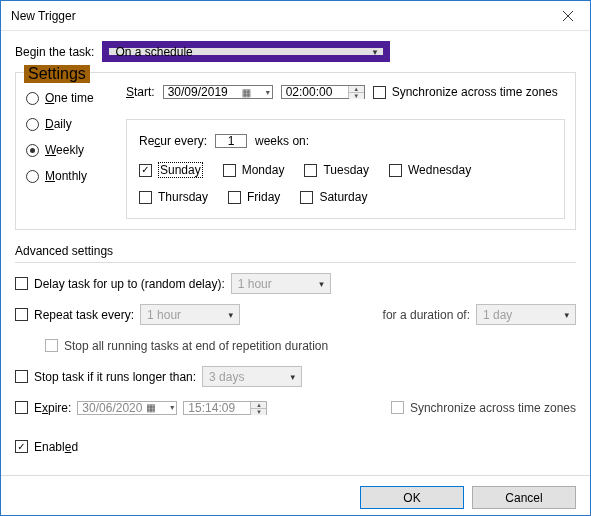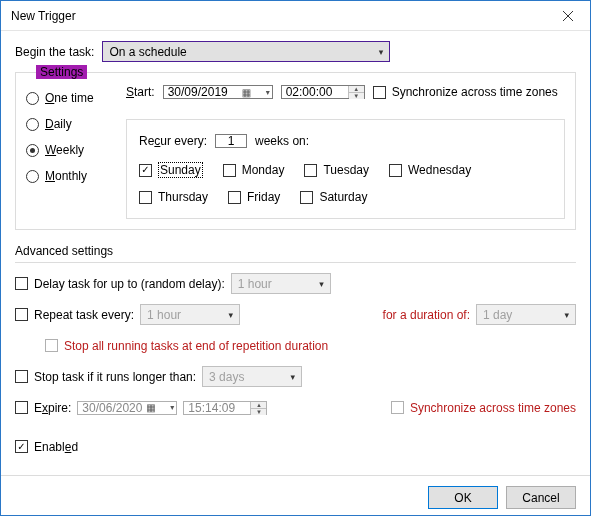--- a/index.html
+++ b/index.html
@@ -41,21 +41,21 @@
   .content {
     flex: 1;
     padding: 10px 14px 8px 14px;
     display: flex;
     flex-direction: column;
   }
   .row { display: flex; align-items: center; }
   .label { margin-right: 8px; }
   .dropdown {
     height: 21px;
-    border: 1px solid #4c1d95;
+    border: 7px solid #4c1d95;
     background: #e1e1e1;
     display: flex;
     align-items: center;
     padding: 0 6px;
     position: relative;
     font-size: 12px;
   }
   .dropdown .arrow {
     position: absolute;
     right: 6px;
@@ -64,24 +64,24 @@
   }
   .fieldset {
     border: 1px solid #dcdcdc;
     margin-top: 10px;
     position: relative;
     padding: 12px 10px 10px 10px;
   }
   .fieldset-legend {
     position: absolute;
     top: -8px;
-    left: 20px;
-    background: #a21caf;
+    left: 8px;
+    background: #a16207;
     padding: 0 4px;
-    font-size: 12px;
+    font-size: 16px;
   }
   .settings-body { display: flex; gap: 10px; }
   .freq-col {
     width: 90px;
     padding-top: 6px;
     display: flex;
     flex-direction: column;
     gap: 12px;
   }
   .radio-row { display: flex; align-items: center; gap: 6px; }
@@ -147,38 +147,38 @@
     padding: 14px 12px;
     display: flex; flex-direction: column; gap: 14px;
   }
   .num-input.small { width: 32px; justify-content: center; }
   .days-grid { display: flex; flex-direction: column; gap: 12px; }
   .days-row { display: flex; gap: 20px; }
   .day-label.focused { border: 1px dotted #000; padding: 0 1px; }
   .adv-heading { margin-top: 14px; margin-bottom: 4px; }
   .hr { border: none; border-top: 1px solid #dcdcdc; margin: 0 0 10px 0; }
   .adv-row { display: flex; align-items: center; gap: 6px; margin-bottom: 10px; min-height: 21px; }
-  .disabled { color: #b91c1c; }
+  .disabled { color: #404040; }
   .dropdown.small {
     width: 100px;
     background: #f0f0f0;
     border: 1px solid #c0c0c0;
   }
   .dropdown.small.disabled { color: #a0a0a0; }
   .checkbox.disabled { border-color: #b0b0b0; }
   .date-input.disabled, .time-input.disabled { color: #888; border-color: #b0b0b0; }
   .footer {
     border-top: 1px solid #dcdcdc;
     padding: 10px 14px;
     display: flex;
     justify-content: flex-end;
     gap: 8px;
   }
   .btn {
-    width: 70px;
+    width: 104px;
     height: 23px;
     border: 1px solid #adadad;
     background: #e1e1e1;
     display: flex; align-items: center; justify-content: center;
     font-size: 12px;
   }
   .btn.primary { border: 1px solid #0078d7; }
   .indent { margin-left: 30px; }
   .gap-r { margin-right: auto; }
 </style>

